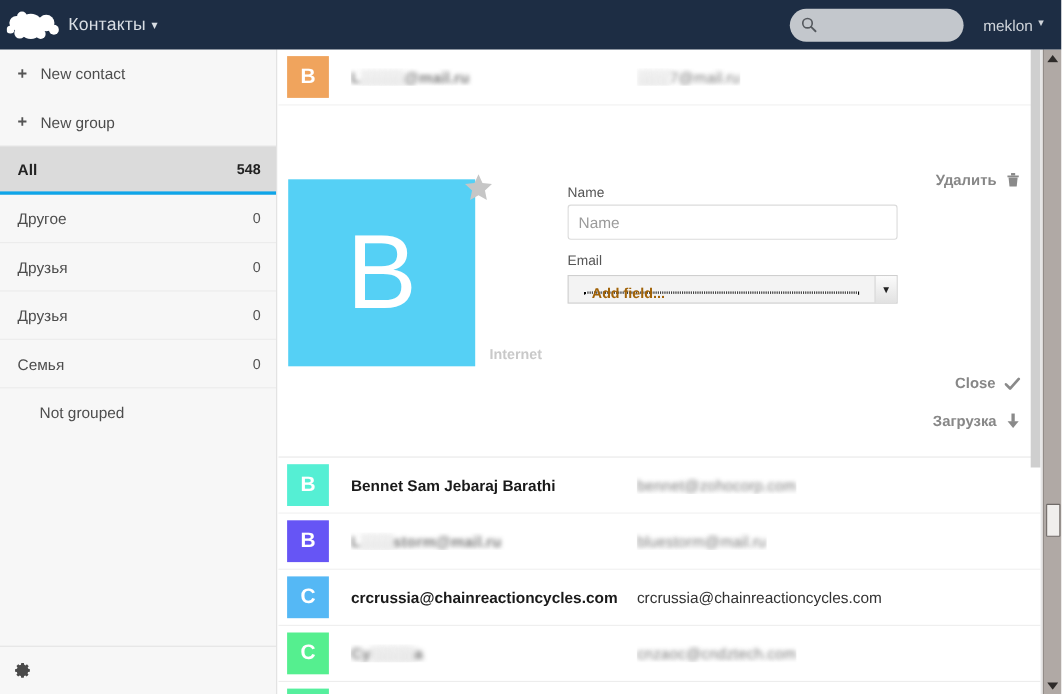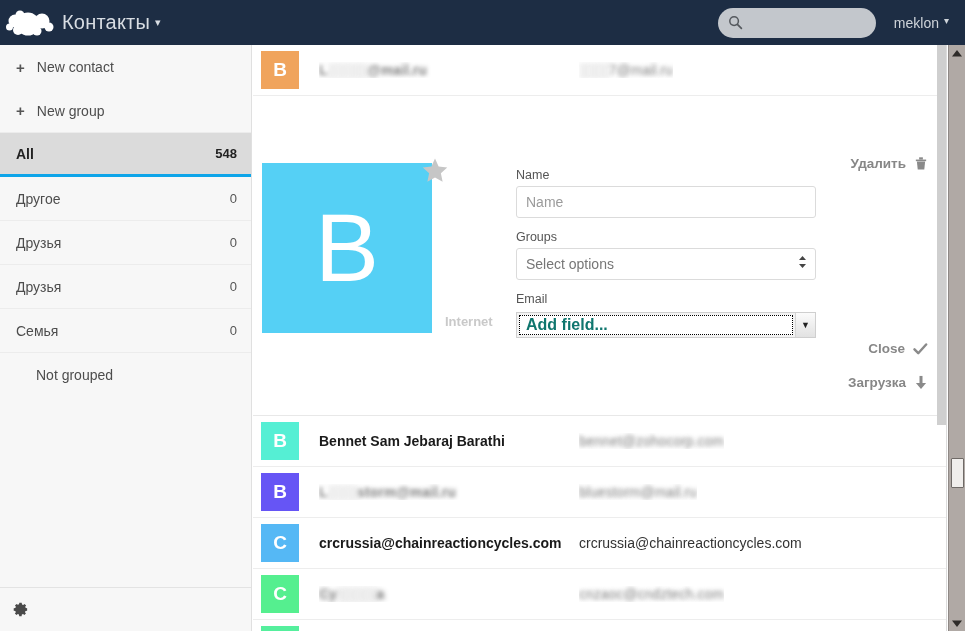--- a/index.html
+++ b/index.html
@@ -19,21 +19,21 @@
     display: flex; align-items: center;
     z-index: 50;
   }
   #logo {
     width: 62px; height: 45px;
     display: flex; align-items: center; justify-content: center;
   }
   #logo svg { display: block; }
   #app-title {
     color: #d8dde3;
-    font-size: 20px;
+    font-size: 16px;
     font-weight: 400;
     letter-spacing: .2px;
     white-space: nowrap;
   }
   #title-caret {
     color: #d8dde3; font-size: 11px; margin-left: 5px;
   }
   .title-wrap { display: flex; align-items: center; }
 
   #header-right {
@@ -219,24 +219,24 @@
     width: 300px; height: 26px;
     margin-top: 6px;
     display: flex;
     border: 1px solid #cfcfcf;
     background: #f3f3f3;
   }
   #addfield-select {
     flex: 1;
     background: #ffffff;
     border: 1px dotted #000;
-    margin: 2px;
+    margin: 14px;
     display: flex; align-items: center;
     padding-left: 6px;
-    font-size: 16px; font-weight: bold; color: #0f766e;
+    font-size: 13px; font-weight: bold; color: #a16207;
     cursor: pointer;
   }
   #addfield-arrow {
     width: 20px;
     background: linear-gradient(#fbfbfb,#e2e2e2);
     border-left: 1px solid #d5d5d5;
     display: flex; align-items: center; justify-content: center;
     font-size: 9px; color: #222;
     cursor: pointer;
   }
@@ -398,34 +398,20 @@
 
     <div id="internet-label">Internet</div>
 
     <div id="form-col">
 
       <div class="field-block">
         <div class="field-label">Name</div>
         <input class="field-input" type="text" placeholder="Name" style="">
       </div>
 
-      <div class="field-block">
-        <div class="field-label">Groups</div>
-        <div id="groups-select-wrap">
-          <div id="groups-select">
-            <span>Select options</span>
-          </div>
-          <span id="groups-updown">
-            <svg width="9" height="14" viewBox="0 0 9 14">
-              <path fill="#444" d="M4.5 1L8 5H1z"></path>
-              <path fill="#444" d="M4.5 13L1 9h7z"></path>
-            </svg>
-          </span>
-        </div>
-      </div>
 
       <div class="field-block" id="email-block">
         <div class="field-label">Email</div>
       </div>
 
       <div id="addfield-wrap">
         <div id="addfield-select">
           <span>Add field...</span>
         </div>
         <div id="addfield-arrow">▼</div>

